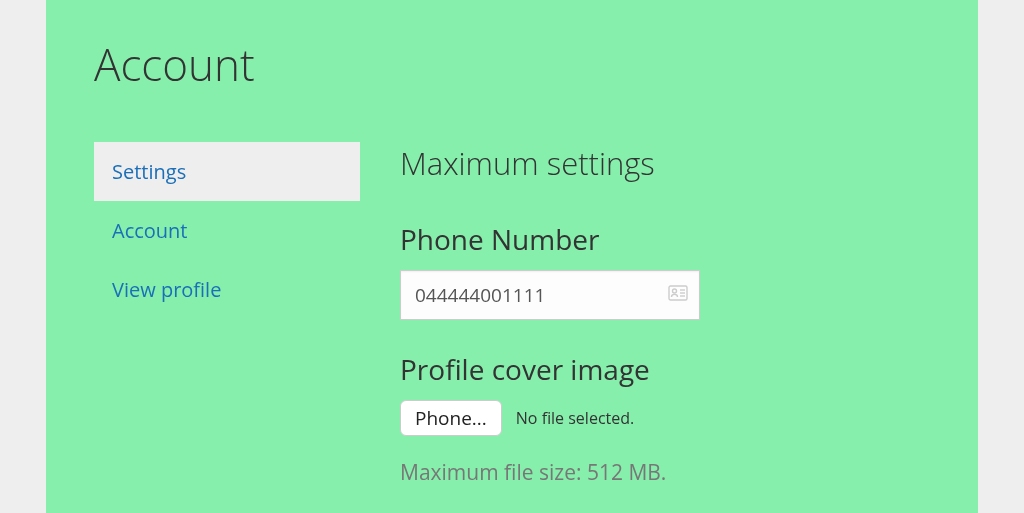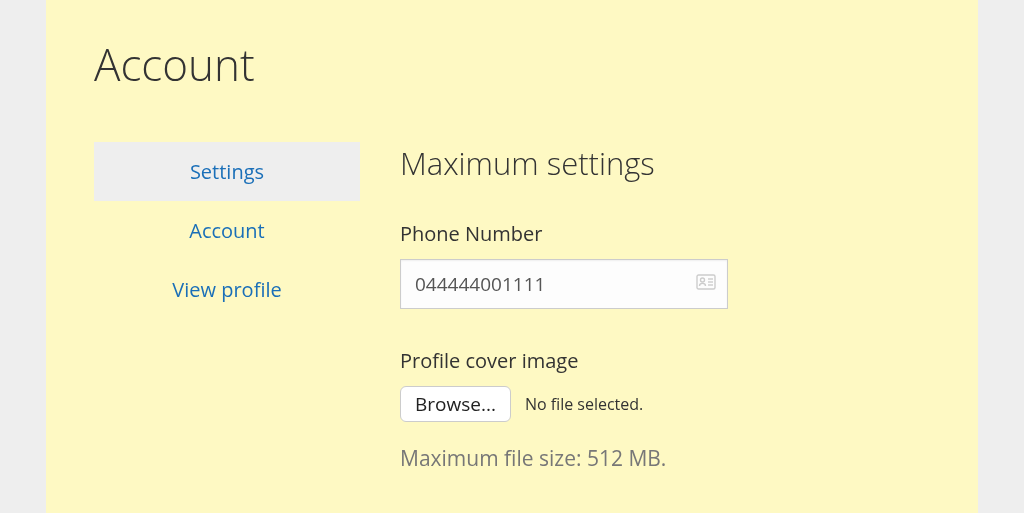--- a/index.html
+++ b/index.html
@@ -4,21 +4,21 @@
 <style>
   * { box-sizing: border-box; margin: 0; padding: 0; }
   html, body {
     width: 1024px;
     height: 513px;
     overflow: hidden;
     font-family: "Open Sans", "Helvetica Neue", Arial, sans-serif;
     background: #eeeeee;
   }
   .page {
-    background: #fef9c3;
+    background: #86efac;
     margin: 0 46px;
     width: 932px;
     height: 513px;
     padding: 34px 48px 0 48px;
   }
   .page-title {
     font-size: 44px;
     font-weight: 300;
     color: #333333;
     margin-bottom: 48px;
@@ -34,47 +34,47 @@
     flex-shrink: 0;
   }
   .sidebar-item {
     display: block;
     padding: 16px 18px;
     font-size: 20px;
     color: #1a6fb8;
     cursor: pointer;
     background: transparent;
     border: none;
-    text-align: center;
+    text-align: left;
     width: 100%;
   }
   .sidebar-item.active {
     background: #eeeeee;
   }
   .main {
     flex: 1;
   }
   .section-title {
     font-size: 31px;
     font-weight: 300;
     color: #333333;
     margin-bottom: 36px;
     margin-top: 0px;
   }
   .field-label {
-    font-size: 20px;
+    font-size: 28px;
     color: #333333;
     margin-bottom: 12px;
     display: block;
     font-weight: 400;
   }
   .input-wrap {
     position: relative;
-    width: 328px;
-    margin-bottom: 38px;
+    width: 300px;
+    margin-bottom: 30px;
   }
   .text-input {
     width: 100%;
     height: 50px;
     padding: 0 44px 0 14px;
     font-size: 19px;
     color: #555555;
     border: 1px solid #cccccc;
     background: #fdfdfd;
     box-shadow: inset 0 1px 2px rgba(0,0,0,0.06);
@@ -152,21 +152,21 @@
             <path d="M3.5 12c0-1.6 1.4-2.6 3-2.6s3 1 3 2.6"></path>
             <line x1="12" y1="5" x2="17" y2="5"></line>
             <line x1="12" y1="8" x2="17" y2="8"></line>
             <line x1="12" y1="11" x2="17" y2="11"></line>
           </svg>
         </span>
       </div>
 
       <label class="field-label">Profile cover image</label>
       <div class="file-row">
-        <button class="browse-btn">Browse...</button>
+        <button class="browse-btn">Phone...</button>
         <span class="file-status">No file selected.</span>
       </div>
       <div class="help-text">Maximum file size: 512 MB.</div>
 
       <label class="field-label">
         <span>Email</span>
         <span class="required-star">*</span>
       </label>
 
     </div>

